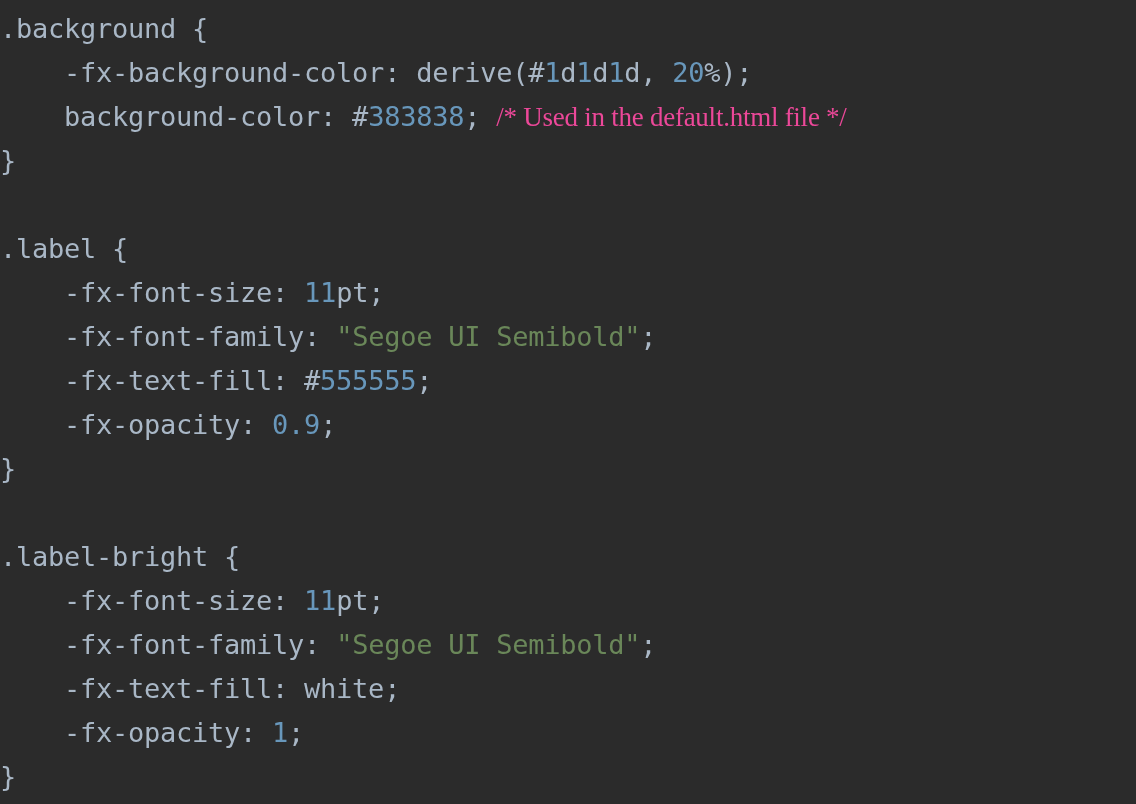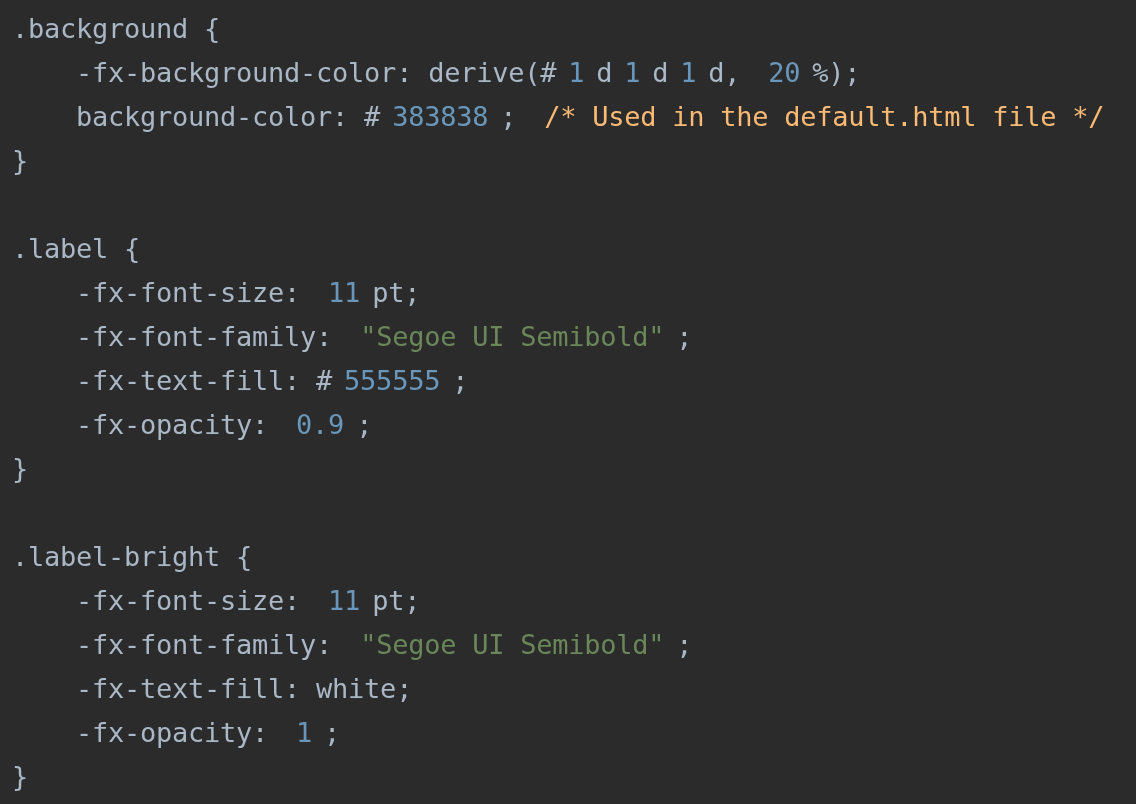--- a/index.html
+++ b/index.html
@@ -25,22 +25,22 @@
     box-sizing: border-box;
     padding: 7px 0 0 0;
     white-space: pre;
     overflow: hidden;
   }
   .line {
     height: 44px;
     white-space: pre;
     display: block;
   }
-  .tok { white-space: pre; margin-left: 12px; }
+  .tok { white-space: pre; }
   .t-plain  { color: #a9b7c6; }
   .t-number { color: #6897bb; }
   .t-string { color: #6a8759; }
-  .t-comment{ color: #fdba74; }
+  .t-comment{ color: #ec4899; font-family: Liberation Serif, serif; }
 </style>
 </head>
 <body>
 
 <div id="editor"><span class="line"><span class="tok t-plain">.background {</span></span><span class="line"><span class="tok t-plain">    -fx-background-color: derive(#</span><span class="tok t-number">1</span><span class="tok t-plain">d</span><span class="tok t-number">1</span><span class="tok t-plain">d</span><span class="tok t-number">1</span><span class="tok t-plain">d, </span><span class="tok t-number">20</span><span class="tok t-plain">%);</span></span><span class="line"><span class="tok t-plain">    background-color: #</span><span class="tok t-number">383838</span><span class="tok t-plain">; </span><span class="tok t-comment">/* Used in the default.html file */</span></span><span class="line"><span class="tok t-plain">}</span></span><span class="line">​</span><span class="line"><span class="tok t-plain">.label {</span></span><span class="line"><span class="tok t-plain">    -fx-font-size: </span><span class="tok t-number">11</span><span class="tok t-plain">pt;</span></span><span class="line"><span class="tok t-plain">    -fx-font-family: </span><span class="tok t-string">"Segoe UI Semibold"</span><span class="tok t-plain">;</span></span><span class="line"><span class="tok t-plain">    -fx-text-fill: #</span><span class="tok t-number">555555</span><span class="tok t-plain">;</span></span><span class="line"><span class="tok t-plain">    -fx-opacity: </span><span class="tok t-number">0.9</span><span class="tok t-plain">;</span></span><span class="line"><span class="tok t-plain">}</span></span><span class="line">​</span><span class="line"><span class="tok t-plain">.label-bright {</span></span><span class="line"><span class="tok t-plain">    -fx-font-size: </span><span class="tok t-number">11</span><span class="tok t-plain">pt;</span></span><span class="line"><span class="tok t-plain">    -fx-font-family: </span><span class="tok t-string">"Segoe UI Semibold"</span><span class="tok t-plain">;</span></span><span class="line"><span class="tok t-plain">    -fx-text-fill: white;</span></span><span class="line"><span class="tok t-plain">    -fx-opacity: </span><span class="tok t-number">1</span><span class="tok t-plain">;</span></span><span class="line"><span class="tok t-plain">}</span></span></div>
 
 </body></html>

